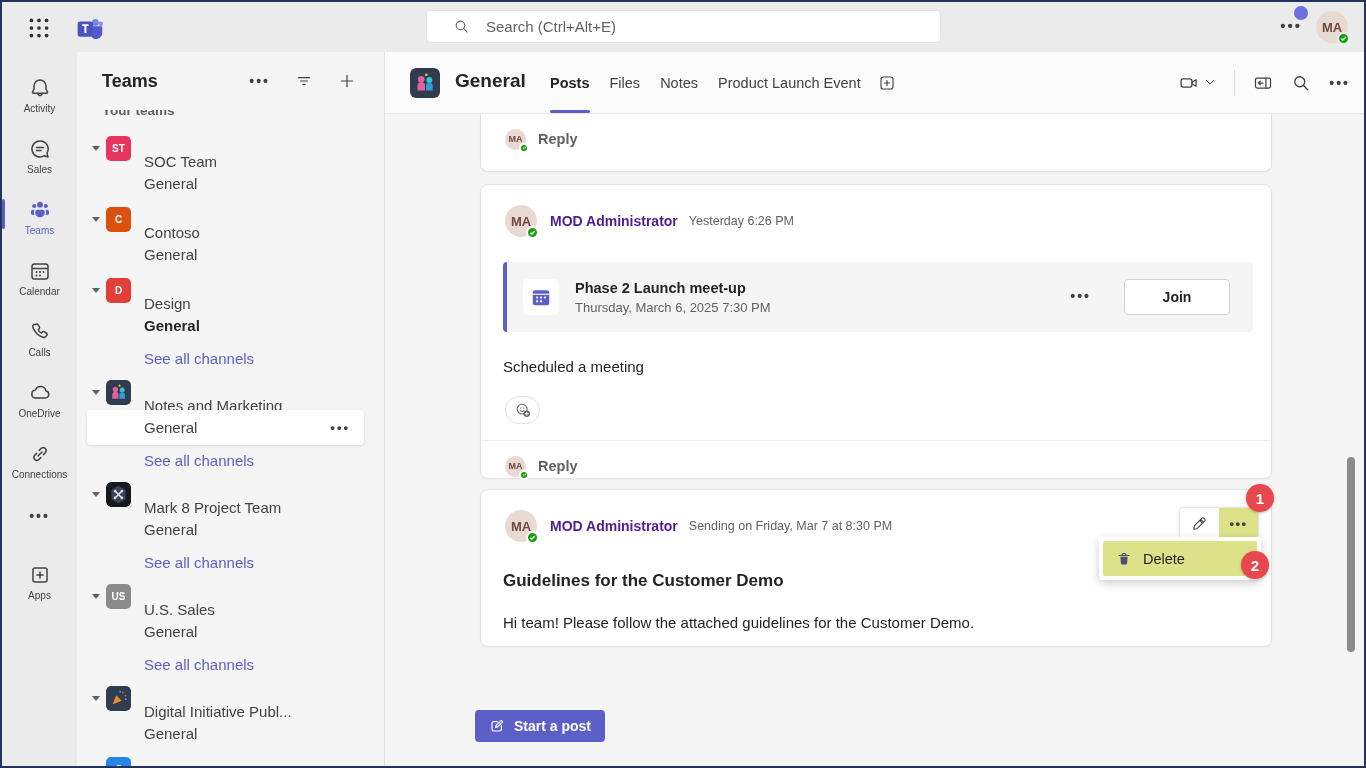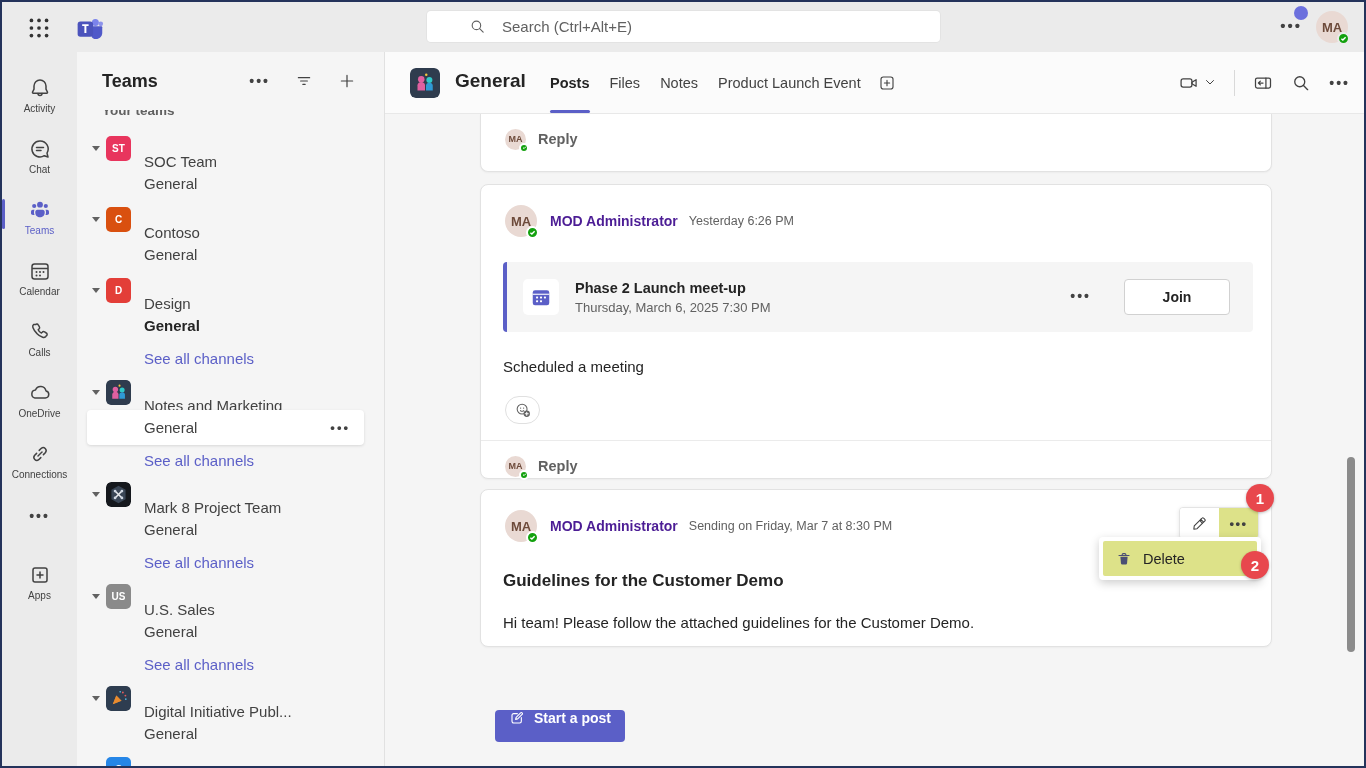--- a/index.html
+++ b/index.html
@@ -4,21 +4,21 @@
 <style>
   * { margin:0; padding:0; box-sizing:border-box; }
   html,body { width:1366px; height:768px; background:#fff; }
   body { font-family:"Liberation Sans", sans-serif; color:#242424; }
   .frame { position:relative; width:1366px; height:768px; border:2px solid #24335b; background:#f5f5f5; overflow:hidden; }
 
   
   .topbar { position:absolute; left:0; top:0; right:0; height:50px; background:#ebebeb; z-index:30; }
   .waffle { position:absolute; left:24px; top:13px; width:26px; height:26px; display:flex; align-items:center; justify-content:center; cursor:pointer; }
   .tlogo { position:absolute; left:74px; top:12px; width:28px; height:28px; }
-  .searchbox { position:absolute; left:425px; top:9px; width:513px; height:31px; background:#fff; border-radius:4px; display:flex; align-items:center; padding-left:42px; gap:16px; color:#616161; font-size:15px; box-shadow:0 0 0 1px #e3e3e3; }
+  .searchbox { position:absolute; left:425px; top:9px; width:513px; height:31px; background:#fff; border-radius:4px; display:flex; align-items:center; padding-left:26px; gap:16px; color:#616161; font-size:15px; box-shadow:0 0 0 1px #e3e3e3; }
   .notif-dot { position:absolute; right:56px; top:4px; width:14px; height:14px; border-radius:50%; background:#6c70dd; }
   .topbar-more { position:absolute; right:62px; top:15px; color:#424242; font-size:15px; letter-spacing:2px; font-weight:bold; cursor:pointer; }
   .avatar-big { position:absolute; right:16px; top:9px; width:32px; height:32px; border-radius:50%; background:#e9d9d3; color:#6d4a3a; font-weight:bold; font-size:13px; display:flex; align-items:center; justify-content:center; cursor:pointer; }
   .presence { position:absolute; right:-2px; bottom:-2px; width:13px; height:13px; border-radius:50%; background:#13a10e; border:2px solid #ebebeb; display:flex; align-items:center; justify-content:center; }
   .presence svg { width:7px; height:7px; }
 
   
   .rail { position:absolute; left:0; top:50px; bottom:0; width:75px; background:#ebebeb; z-index:20; display:flex; flex-direction:column; align-items:center; padding-top:12px; }
   .rail-item { position:relative; width:100%; height:61px; display:flex; flex-direction:column; align-items:center; justify-content:center; gap:3px; color:#424242; cursor:pointer; }
   .rail-item .ril { font-size:10px; color:#424242; }
@@ -113,21 +113,21 @@
   .tb-btn { flex:1; display:flex; align-items:center; justify-content:center; color:#424242; cursor:pointer; background:#fff; border:none; }
   .tb-btn svg { width:17px; height:17px; }
   .tb-btn.hl { background:#dde289; font-weight:bold; letter-spacing:1.5px; font-size:13px; }
   .step-badge { position:absolute; width:28px; height:28px; border-radius:50%; background:#e8474d; color:#fff; font-size:15px; font-weight:bold; display:flex; align-items:center; justify-content:center; box-shadow:0 1px 3px rgba(0,0,0,.25); z-index:9; }
   .b1 { top:-6px; right:-3px; }
   .b2 { top:61px; right:2px; }
   .ctx-menu { position:absolute; top:47px; right:10px; width:162px; height:43px; background:#fff; border-radius:4px; box-shadow:0 3px 10px rgba(0,0,0,.2); padding:4px; z-index:8; }
   .menu-item { height:35px; background:#dde289; border-radius:2px; display:flex; align-items:center; gap:11px; padding-left:13px; font-size:14.5px; color:#242424; cursor:pointer; }
   .menu-item svg { width:16px; height:16px; }
 
-  .start-post { position:absolute; left:110px; top:658px; height:32px; background:#5b5fc7; border:none; border-radius:4px; color:#fff; font-family:inherit; font-size:14px; font-weight:bold; display:flex; gap:9px; padding:0 14px; cursor:pointer; }
+  .start-post { position:absolute; left:90px; top:658px; height:32px; background:#5b5fc7; border:none; border-radius:4px; color:#fff; font-family:inherit; font-size:14px; font-weight:bold; display:flex; align-items:center; gap:9px; padding:0 14px; cursor:pointer; }
   .start-post svg { width:16px; height:16px; }
 
   .scroll-thumb { position:absolute; right:9px; top:405px; width:8px; height:195px; background:#8b8b8b; border-radius:4px; cursor:pointer; }
 </style>
 </head>
 <body>
 
 <div class="frame">
 
   <header class="topbar">
@@ -180,21 +180,21 @@
           <path d="M12 4a6 6 0 0 0-6 6v3.2L4.6 16a.8.8 0 0 0 .7 1.2h13.4a.8.8 0 0 0 .7-1.2L18 13.2V10a6 6 0 0 0-6-6z"></path>
           <path d="M10 17.6a2 2 0 0 0 4 0" stroke-linecap="round"></path>
         </svg>
       <span class="ril">Activity</span>
     </div>
     <div class="rail-item">
       <svg viewBox="0 0 24 24" fill="none" stroke="currentColor" stroke-width="1.5">
           <path d="M12 4a8 8 0 1 0 4.3 14.7L20 20l-1-3.9A8 8 0 0 0 12 4z" stroke-linejoin="round"></path>
           <path d="M8.5 10.5h7M8.5 13.5h4.5" stroke-linecap="round"></path>
         </svg>
-      <span class="ril">Chat</span>
+      <span class="ril">Sales</span>
     </div>
     <div class="rail-item active">
       <svg viewBox="0 0 24 24" fill="#5b5fc7">
           <circle cx="12" cy="6.7" r="2.9"></circle>
           <circle cx="6.2" cy="8" r="2.1"></circle>
           <circle cx="17.8" cy="8" r="2.1"></circle>
           <path d="M7.3 13.9c0-1.2.9-2.2 2-2.2h5.4c1.1 0 2 1 2 2.2v.8c0 2.7-2.1 4.6-4.7 4.6s-4.7-1.9-4.7-4.6z"></path>
           <path d="M3 15.5v-1.7c0-1.1.8-2 1.9-2h1.6c-.3.6-.5 1.3-.5 2.1v.8c0 .9.2 1.7.6 2.4-1.9 0-3.6-.6-3.6-1.6zM21 15.5v-1.7c0-1.1-.8-2-1.9-2h-1.6c.3.6.5 1.3.5 2.1v.8c0 .9-.2 1.7-.6 2.4 1.9 0 3.6-.6 3.6-1.6z"></path>
         </svg>
       <span class="ril">Teams</span>

